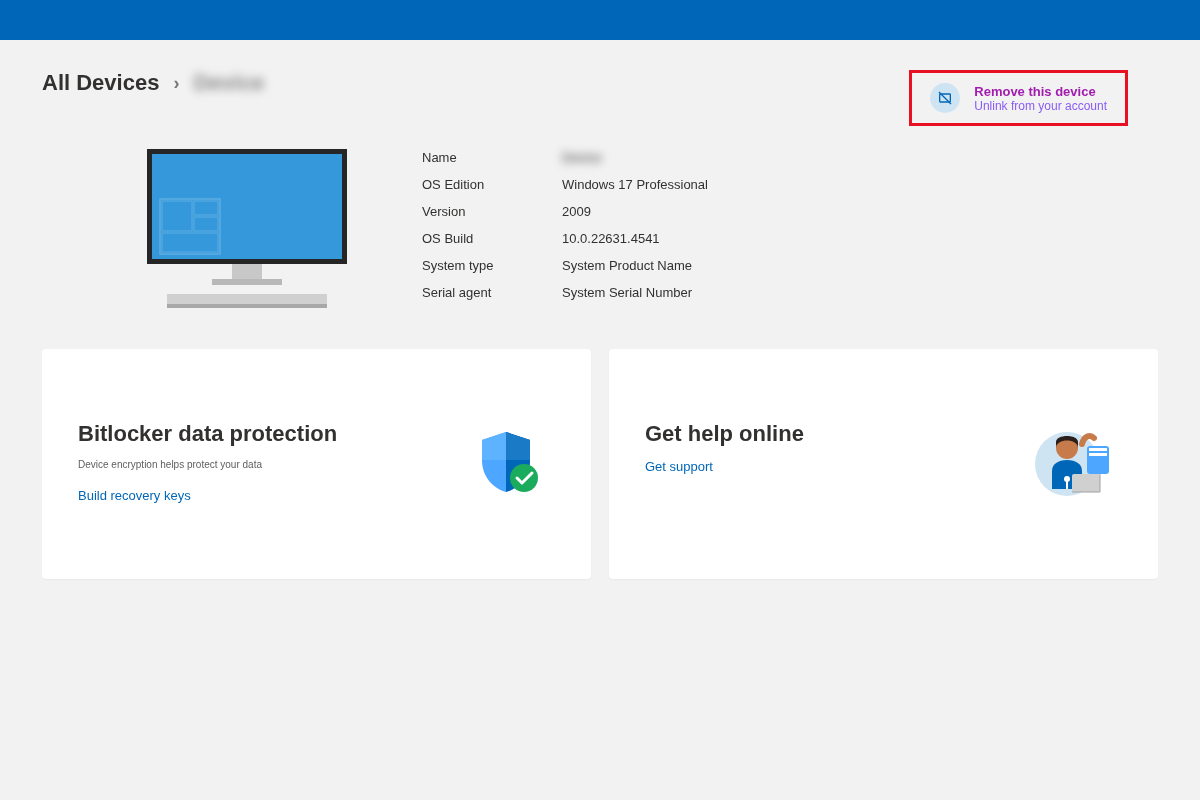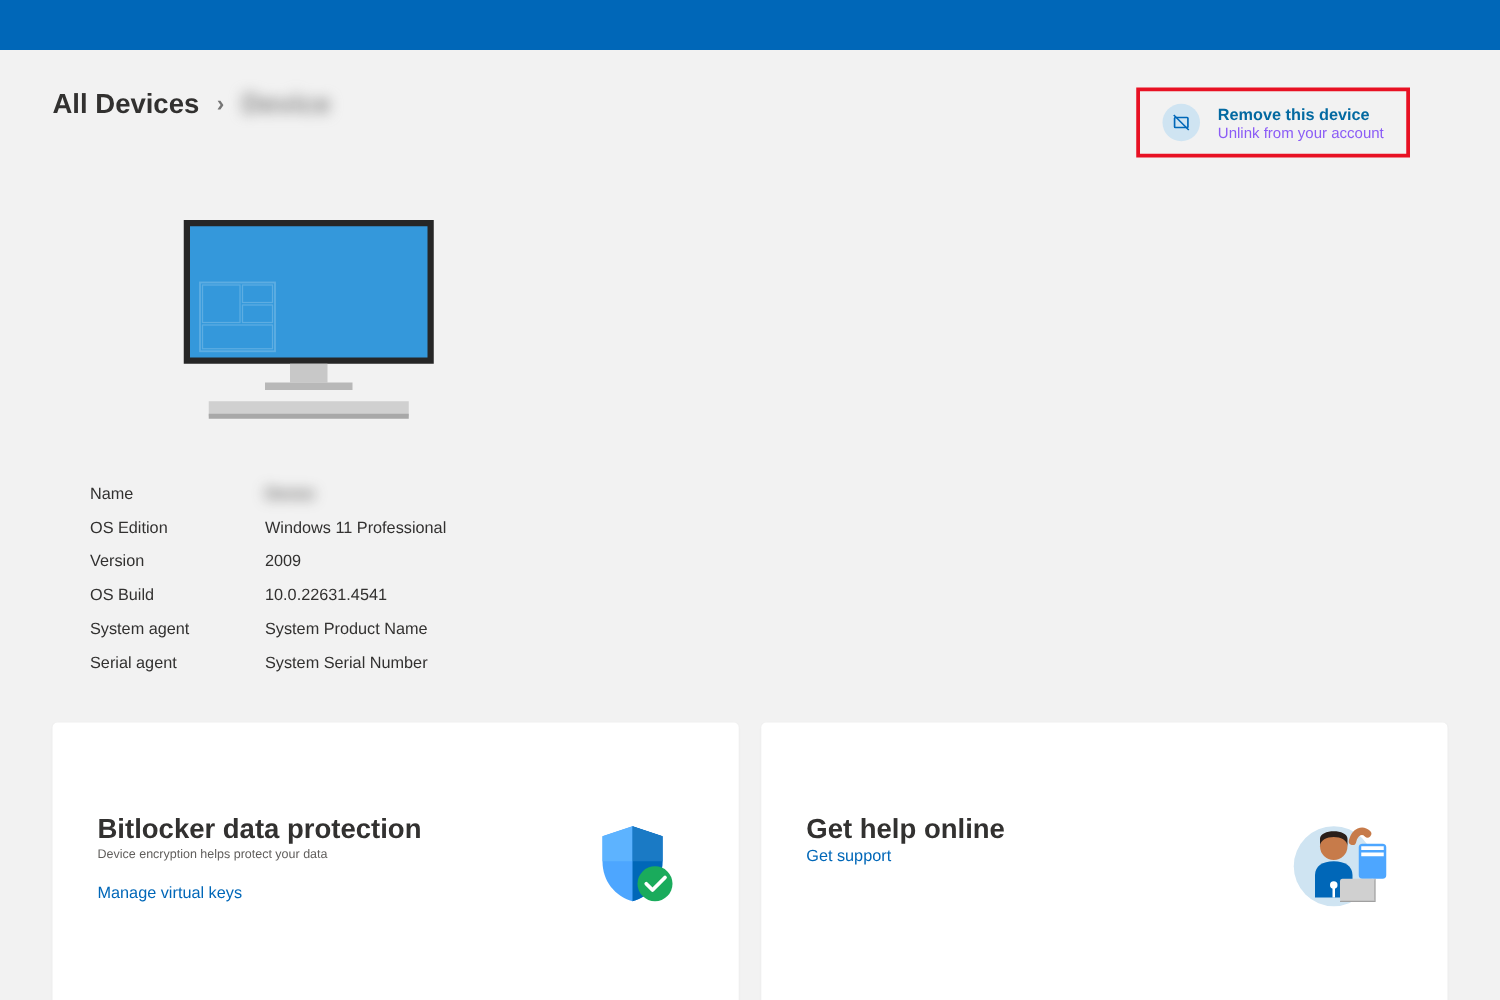--- a/index.html
+++ b/index.html
@@ -64,31 +64,30 @@
       align-items: center;
       justify-content: center;
     }
     .remove-icon-circle svg {
       width: 16px;
       height: 16px;
     }
     .remove-text .title {
       font-size: 13px;
       font-weight: 600;
-      color: #0369a1;
+      color: #a21caf;
     }
     .remove-text .subtitle {
       font-size: 12px;
       color: #8b5cf6;
     }
     .device-section {
       display: flex;
       gap: 40px;
-      margin-top: 45px;
-      flex-direction: column;
+      margin-top: 18px;
     }
     .monitor-illustration {
       width: 310px;
       display: flex;
       justify-content: center;
       align-items: flex-start;
       padding-left: 100px;
     }
     .details-table {
       flex: 1;
@@ -122,21 +121,21 @@
       justify-content: space-between;
       min-height: 230px;
     }
     .card-content {
       flex: 1;
     }
     .card-title {
       font-size: 22px;
       font-weight: 600;
       color: #323130;
-      margin-bottom: 0;
+      margin-bottom: 10px;
       margin-top: 36px;
     }
     .card-desc {
       font-size: 10px;
       color: #605e5c;
       margin-bottom: 14px;
       line-height: 1.5;
       max-width: 310px;
     }
     .card-link {
@@ -194,47 +193,47 @@
         <rect x="25" y="160" width="160" height="4" fill="#a8a8a8"></rect>
       </svg>
     </div>
     <div class="details-table">
       <div class="detail-row">
         <div class="detail-label">Name</div>
         <div class="detail-value blurred">Device</div>
       </div>
       <div class="detail-row">
         <div class="detail-label">OS Edition</div>
-        <div class="detail-value">Windows 11 Professional</div>
+        <div class="detail-value">Windows 17 Professional</div>
       </div>
       <div class="detail-row">
         <div class="detail-label">Version</div>
         <div class="detail-value">2009</div>
       </div>
       <div class="detail-row">
         <div class="detail-label">OS Build</div>
         <div class="detail-value">10.0.22631.4541</div>
       </div>
       <div class="detail-row">
-        <div class="detail-label">System agent</div>
+        <div class="detail-label">System type</div>
         <div class="detail-value">System Product Name</div>
       </div>
       <div class="detail-row">
         <div class="detail-label">Serial agent</div>
         <div class="detail-value">System Serial Number</div>
       </div>
     </div>
   </div>
 
   <div class="cards-row">
     <div class="card">
       <div class="card-content">
         <div class="card-title">Bitlocker data protection</div>
         <div class="card-desc">Device encryption helps protect your data</div>
-        <a class="card-link">Manage virtual keys</a>
+        <a class="card-link">Build recovery keys</a>
       </div>
       <div class="card-icon">
         <svg width="80" height="80" viewBox="0 0 80 80">
           <path d="M 36 8 L 12 16 L 12 36 C 12 52 22 64 36 68 C 50 64 60 52 60 36 L 60 16 Z" fill="#4da6ff"></path>
           <path d="M 36 8 L 36 68 C 50 64 60 52 60 36 L 60 16 Z" fill="#0067b8"></path>
           <path d="M 36 8 L 12 16 L 12 36 L 36 36 Z" fill="#5db3ff"></path>
           <path d="M 36 36 L 60 36 L 60 16 L 36 8 Z" fill="#1a7ac5"></path>
           <circle cx="54" cy="54" r="14" fill="#1aab5c"></circle>
           <path d="M 47 54 L 52 59 L 62 49" stroke="white" stroke-width="3" fill="none" stroke-linecap="round" stroke-linejoin="round"></path>
         </svg>

